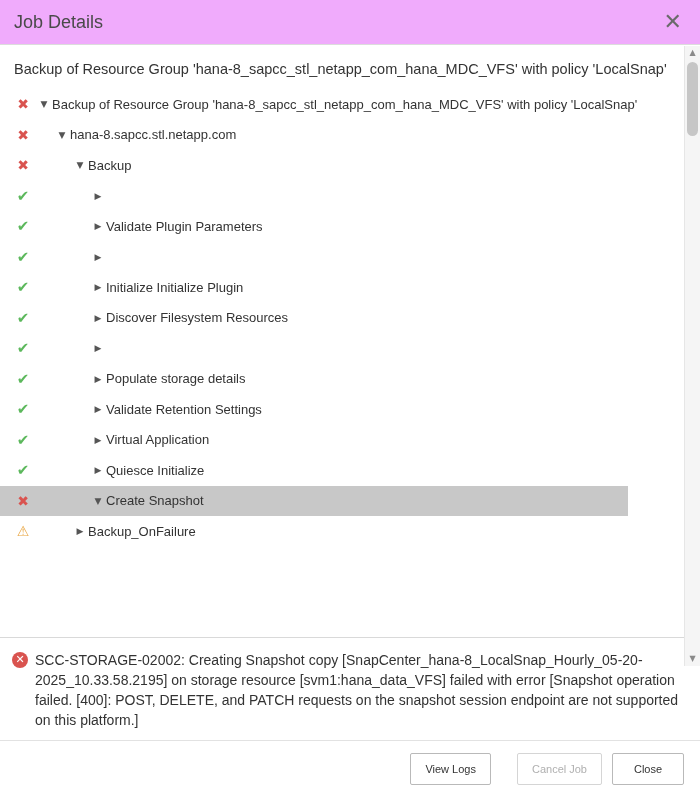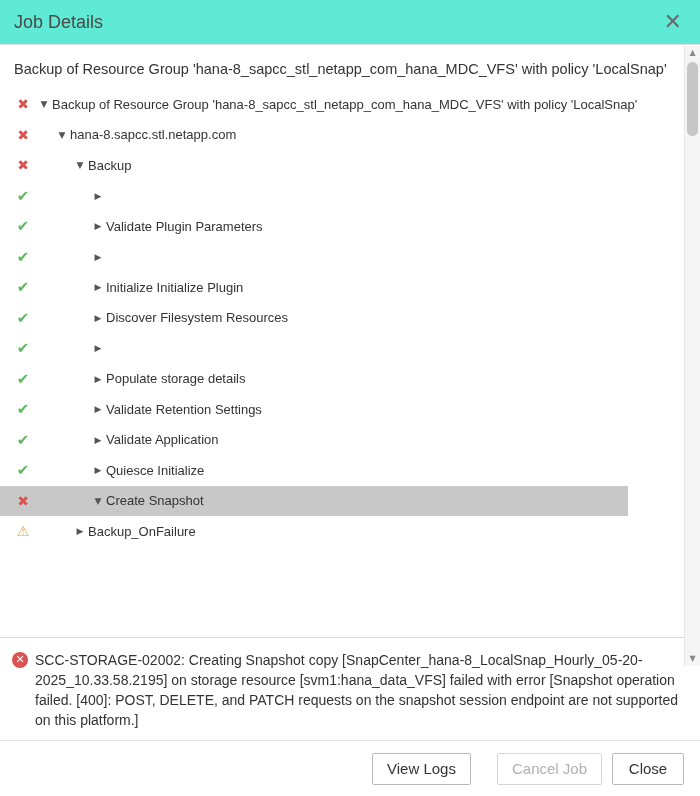--- a/index.html
+++ b/index.html
@@ -21,21 +21,21 @@
     height: 796px;
     box-sizing: border-box;
     display: flex;
     flex-direction: column;
     background: #ffffff;
   }
   
   .titlebar {
     height: 45px;
     min-height: 45px;
-    background: #5eead4;
+    background: #f0abfc;
     border-bottom: 1px solid #dcdcdc;
     display: flex;
     align-items: center;
     justify-content: space-between;
     padding: 0 16px 0 14px;
     box-sizing: border-box;
   }
   .title-text {
     font-size: 18px;
     color: #4a4a4a;
@@ -141,21 +141,21 @@
     box-sizing: border-box;
     background: #ffffff;
   }
   .btn {
     min-width: 72px;
     height: 32px;
     padding: 0 14px;
     background: #ffffff;
     border: 1px solid #b9b9b9;
     border-radius: 2px;
-    font-size: 15px;
+    font-size: 11px;
     color: #333333;
     font-family: "Liberation Sans", sans-serif;
     cursor: pointer;
   }
   .btn.disabled {
     color: #b0b0b0;
     border-color: #d5d5d5;
     cursor: default;
     margin-left: 16px;
   }
@@ -277,21 +277,21 @@
       <span class="status-icon st-ok">✔</span>
       <span style="width:58px"></span>
       <span class="caret">▶</span>
       <span class="node-label">Validate Retention Settings</span>
     </div>
 
     <div class="tree-row">
       <span class="status-icon st-ok">✔</span>
       <span style="width:58px"></span>
       <span class="caret">▶</span>
-      <span class="node-label">Validate Application</span>
+      <span class="node-label">Virtual Application</span>
     </div>
 
     <div class="tree-row">
       <span class="status-icon st-ok">✔</span>
       <span style="width:58px"></span>
       <span class="caret">▶</span>
       <span class="node-label">Quiesce Initialize</span>
     </div>
 
     <div class="tree-row selected">

